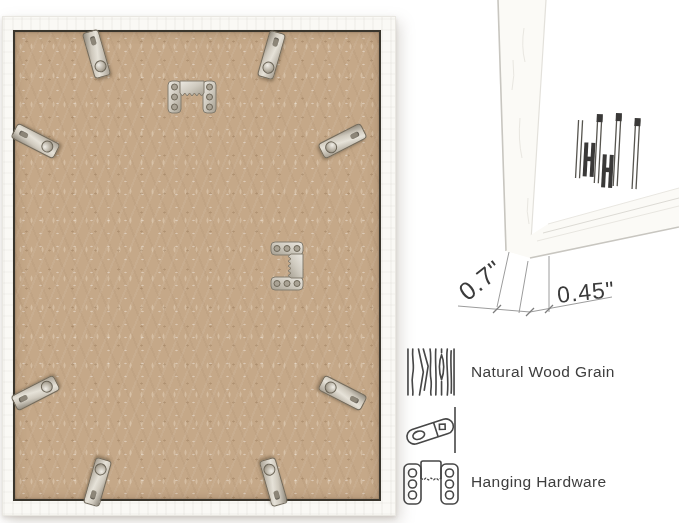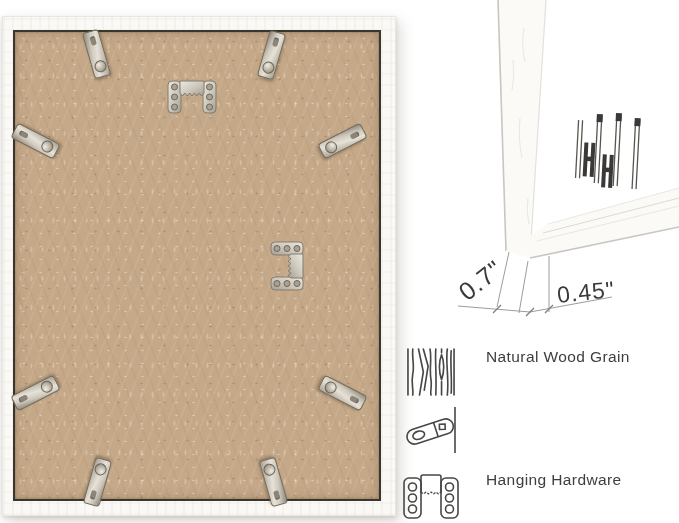--- a/index.html
+++ b/index.html
@@ -40,21 +40,21 @@
     box-shadow:inset 0 1px 1px rgba(0,0,0,.35);}
 
   .hanger{position:absolute;width:50px;height:36px;}
   .hanger svg{display:block;width:100%;height:100%;}
 
   
   .corner-photo{position:absolute;left:440px;top:0;width:239px;height:330px;}
 
   
   .features{position:absolute;left:402px;top:346px;width:274px;}
-  .feat-row{position:absolute;left:0;display:flex;gap:26px;}
+  .feat-row{position:absolute;left:0;display:flex;align-items:center;gap:11px;}
   .feat-icon{width:58px;display:flex;justify-content:center;align-items:center;flex:0 0 58px;}
   .feat-label{font-size:15.5px;color:#3e3e3e;letter-spacing:.4px;font-weight:400;white-space:nowrap;}
 </style>
 </head>
 <body>
 
 <div class="stage">
 
   <div class="back-frame">
     <div class="kraft"></div>
@@ -198,21 +198,21 @@
               <rect x="3" y="18" width="48" height="15" rx="7.5"></rect>
               <line x1="33" y1="18" x2="33" y2="33"></line>
               <ellipse cx="15" cy="25.5" rx="6" ry="4"></ellipse>
               <path d="M38,21.5 l5.5,1.5 -1.5,5 -5.5,-1.5 z"></path>
             </g>
           </g>
         </svg>
       </span>
     </div>
 
-    <div class="feat-row" style="top:125px;">
+    <div class="feat-row" style="top:111px;">
       <span class="feat-icon">
         <svg viewBox="0 0 58 50" width="58" height="50" xmlns="http://www.w3.org/2000/svg">
           <g stroke="#474747" stroke-width="1.6" fill="none" stroke-linejoin="round">
             <rect x="2" y="7" width="17" height="40" rx="5"></rect>
             <rect x="39" y="7" width="17" height="40" rx="5"></rect>
             <circle cx="10.5" cy="16" r="4"></circle>
               <circle cx="10.5" cy="27" r="4"></circle>
               <circle cx="10.5" cy="38" r="4"></circle>
             <circle cx="47.5" cy="16" r="4"></circle>
               <circle cx="47.5" cy="27" r="4"></circle>

